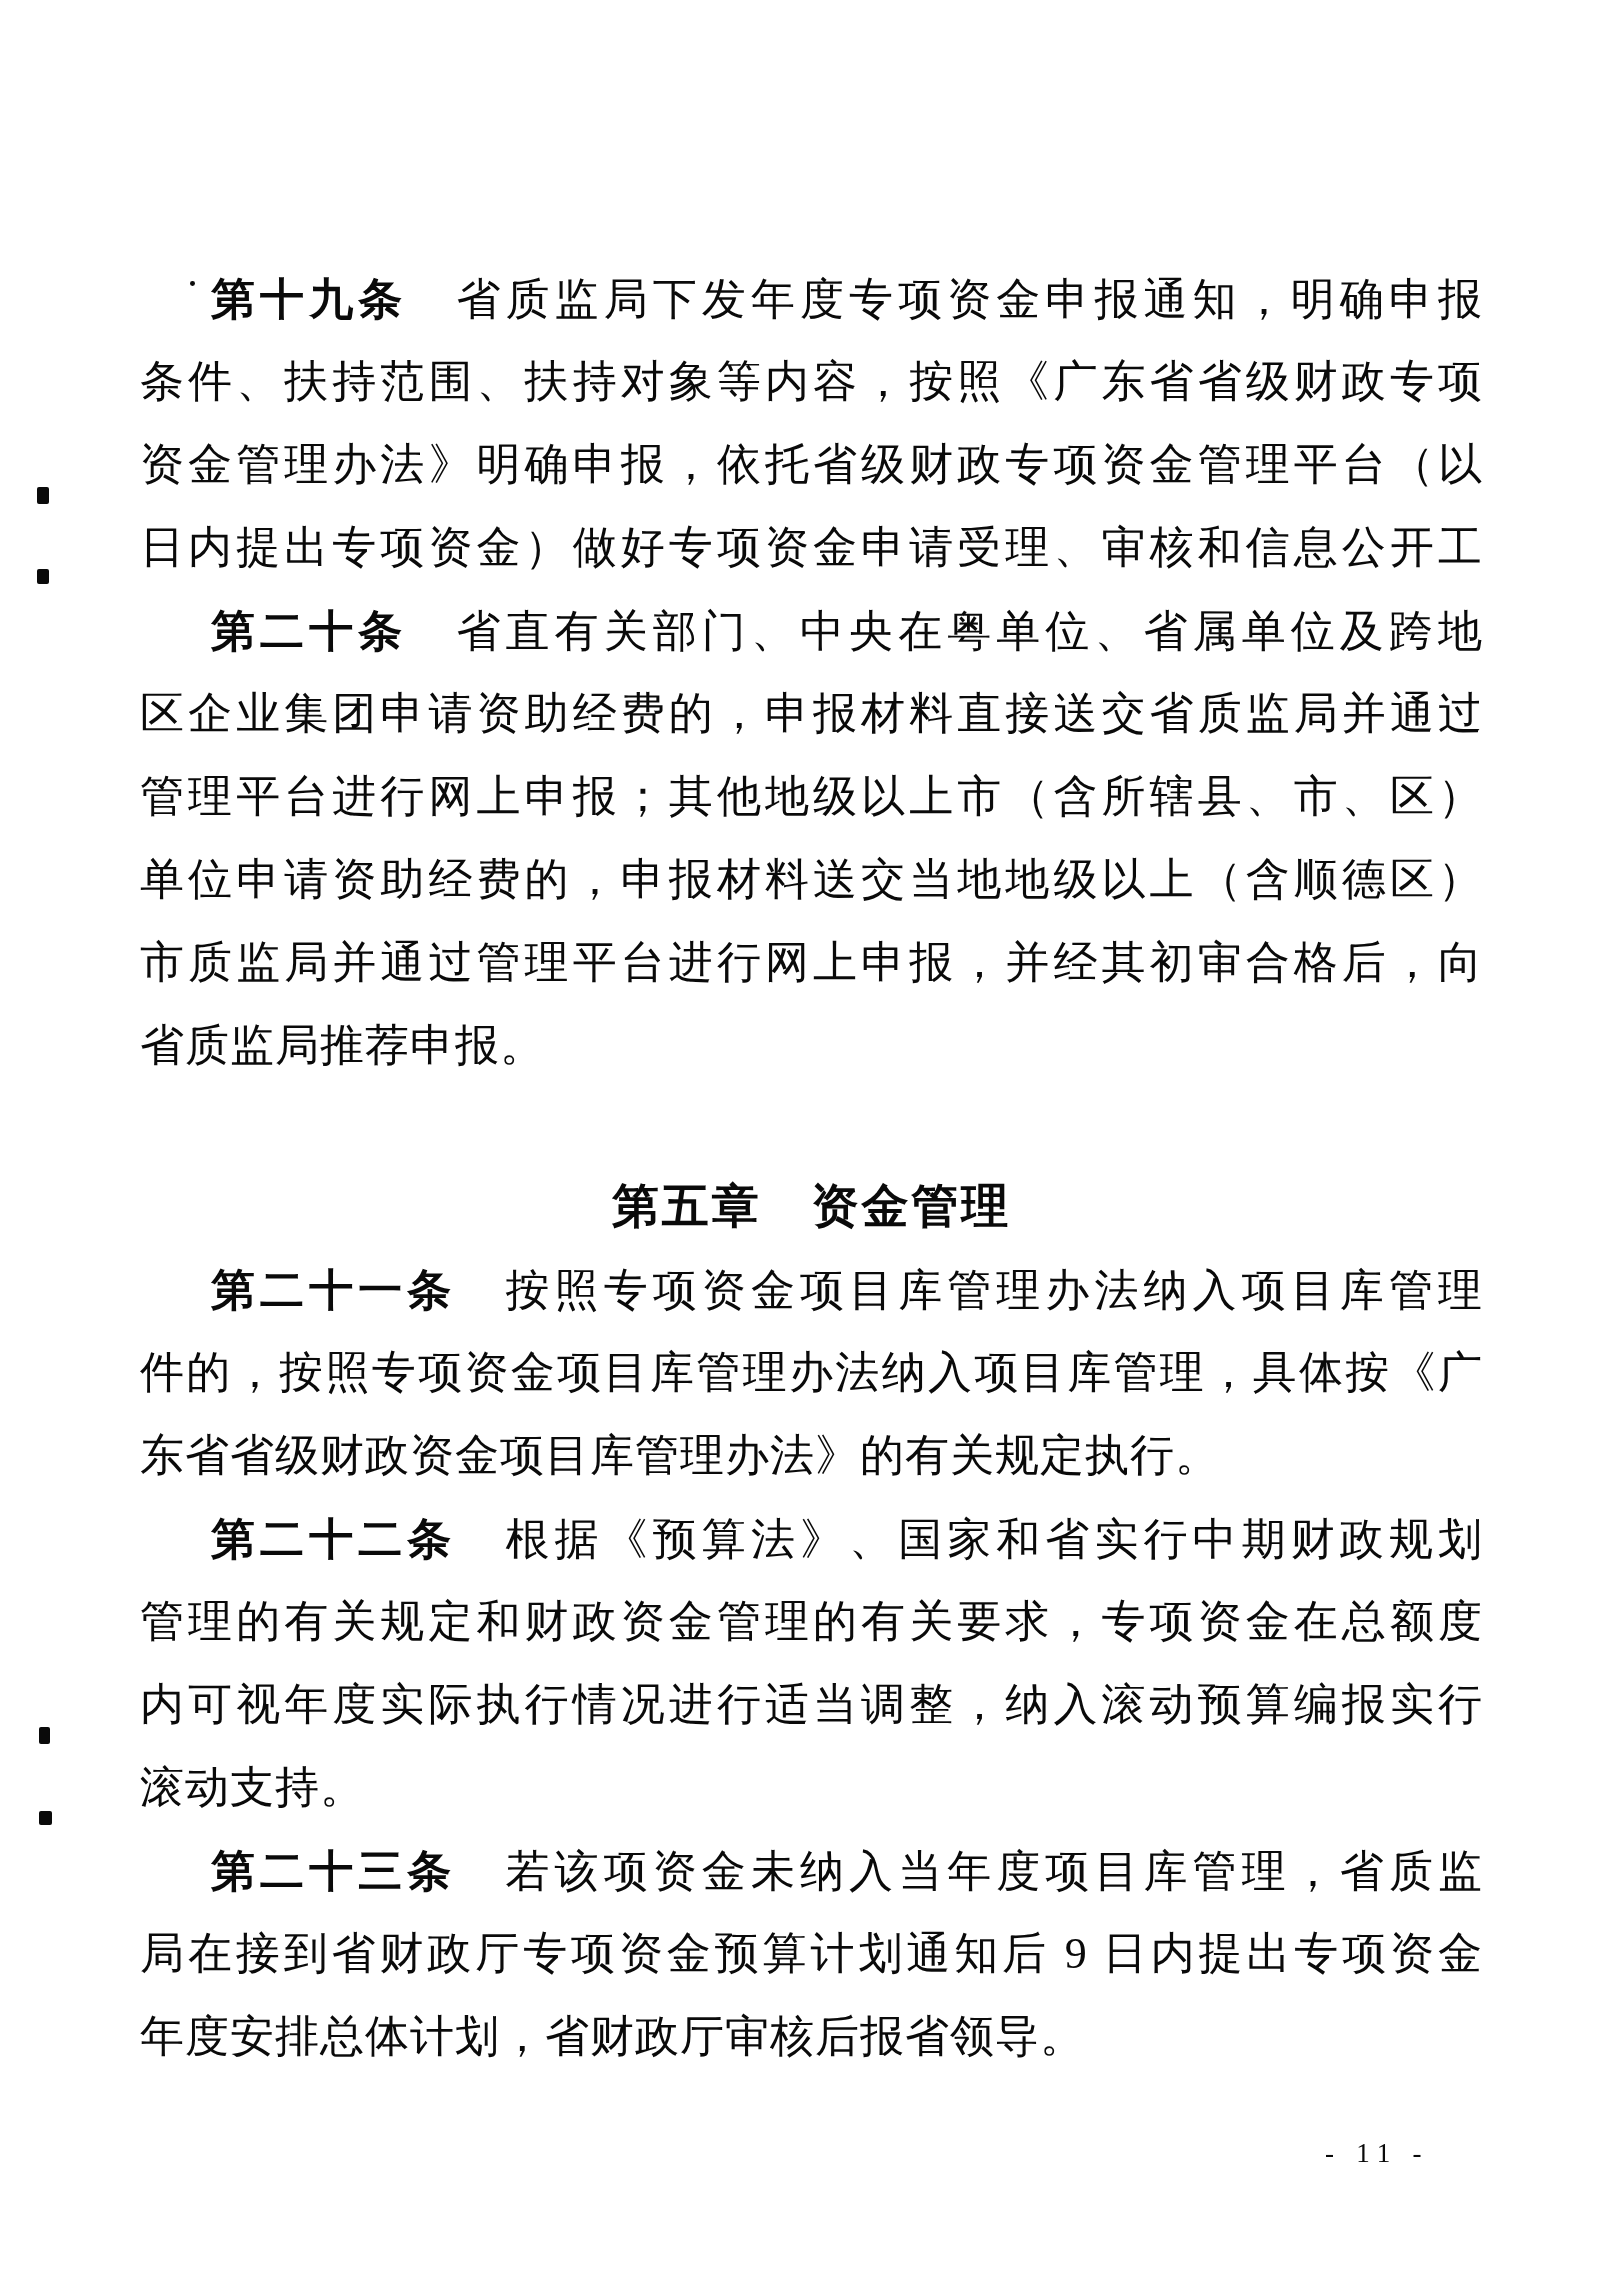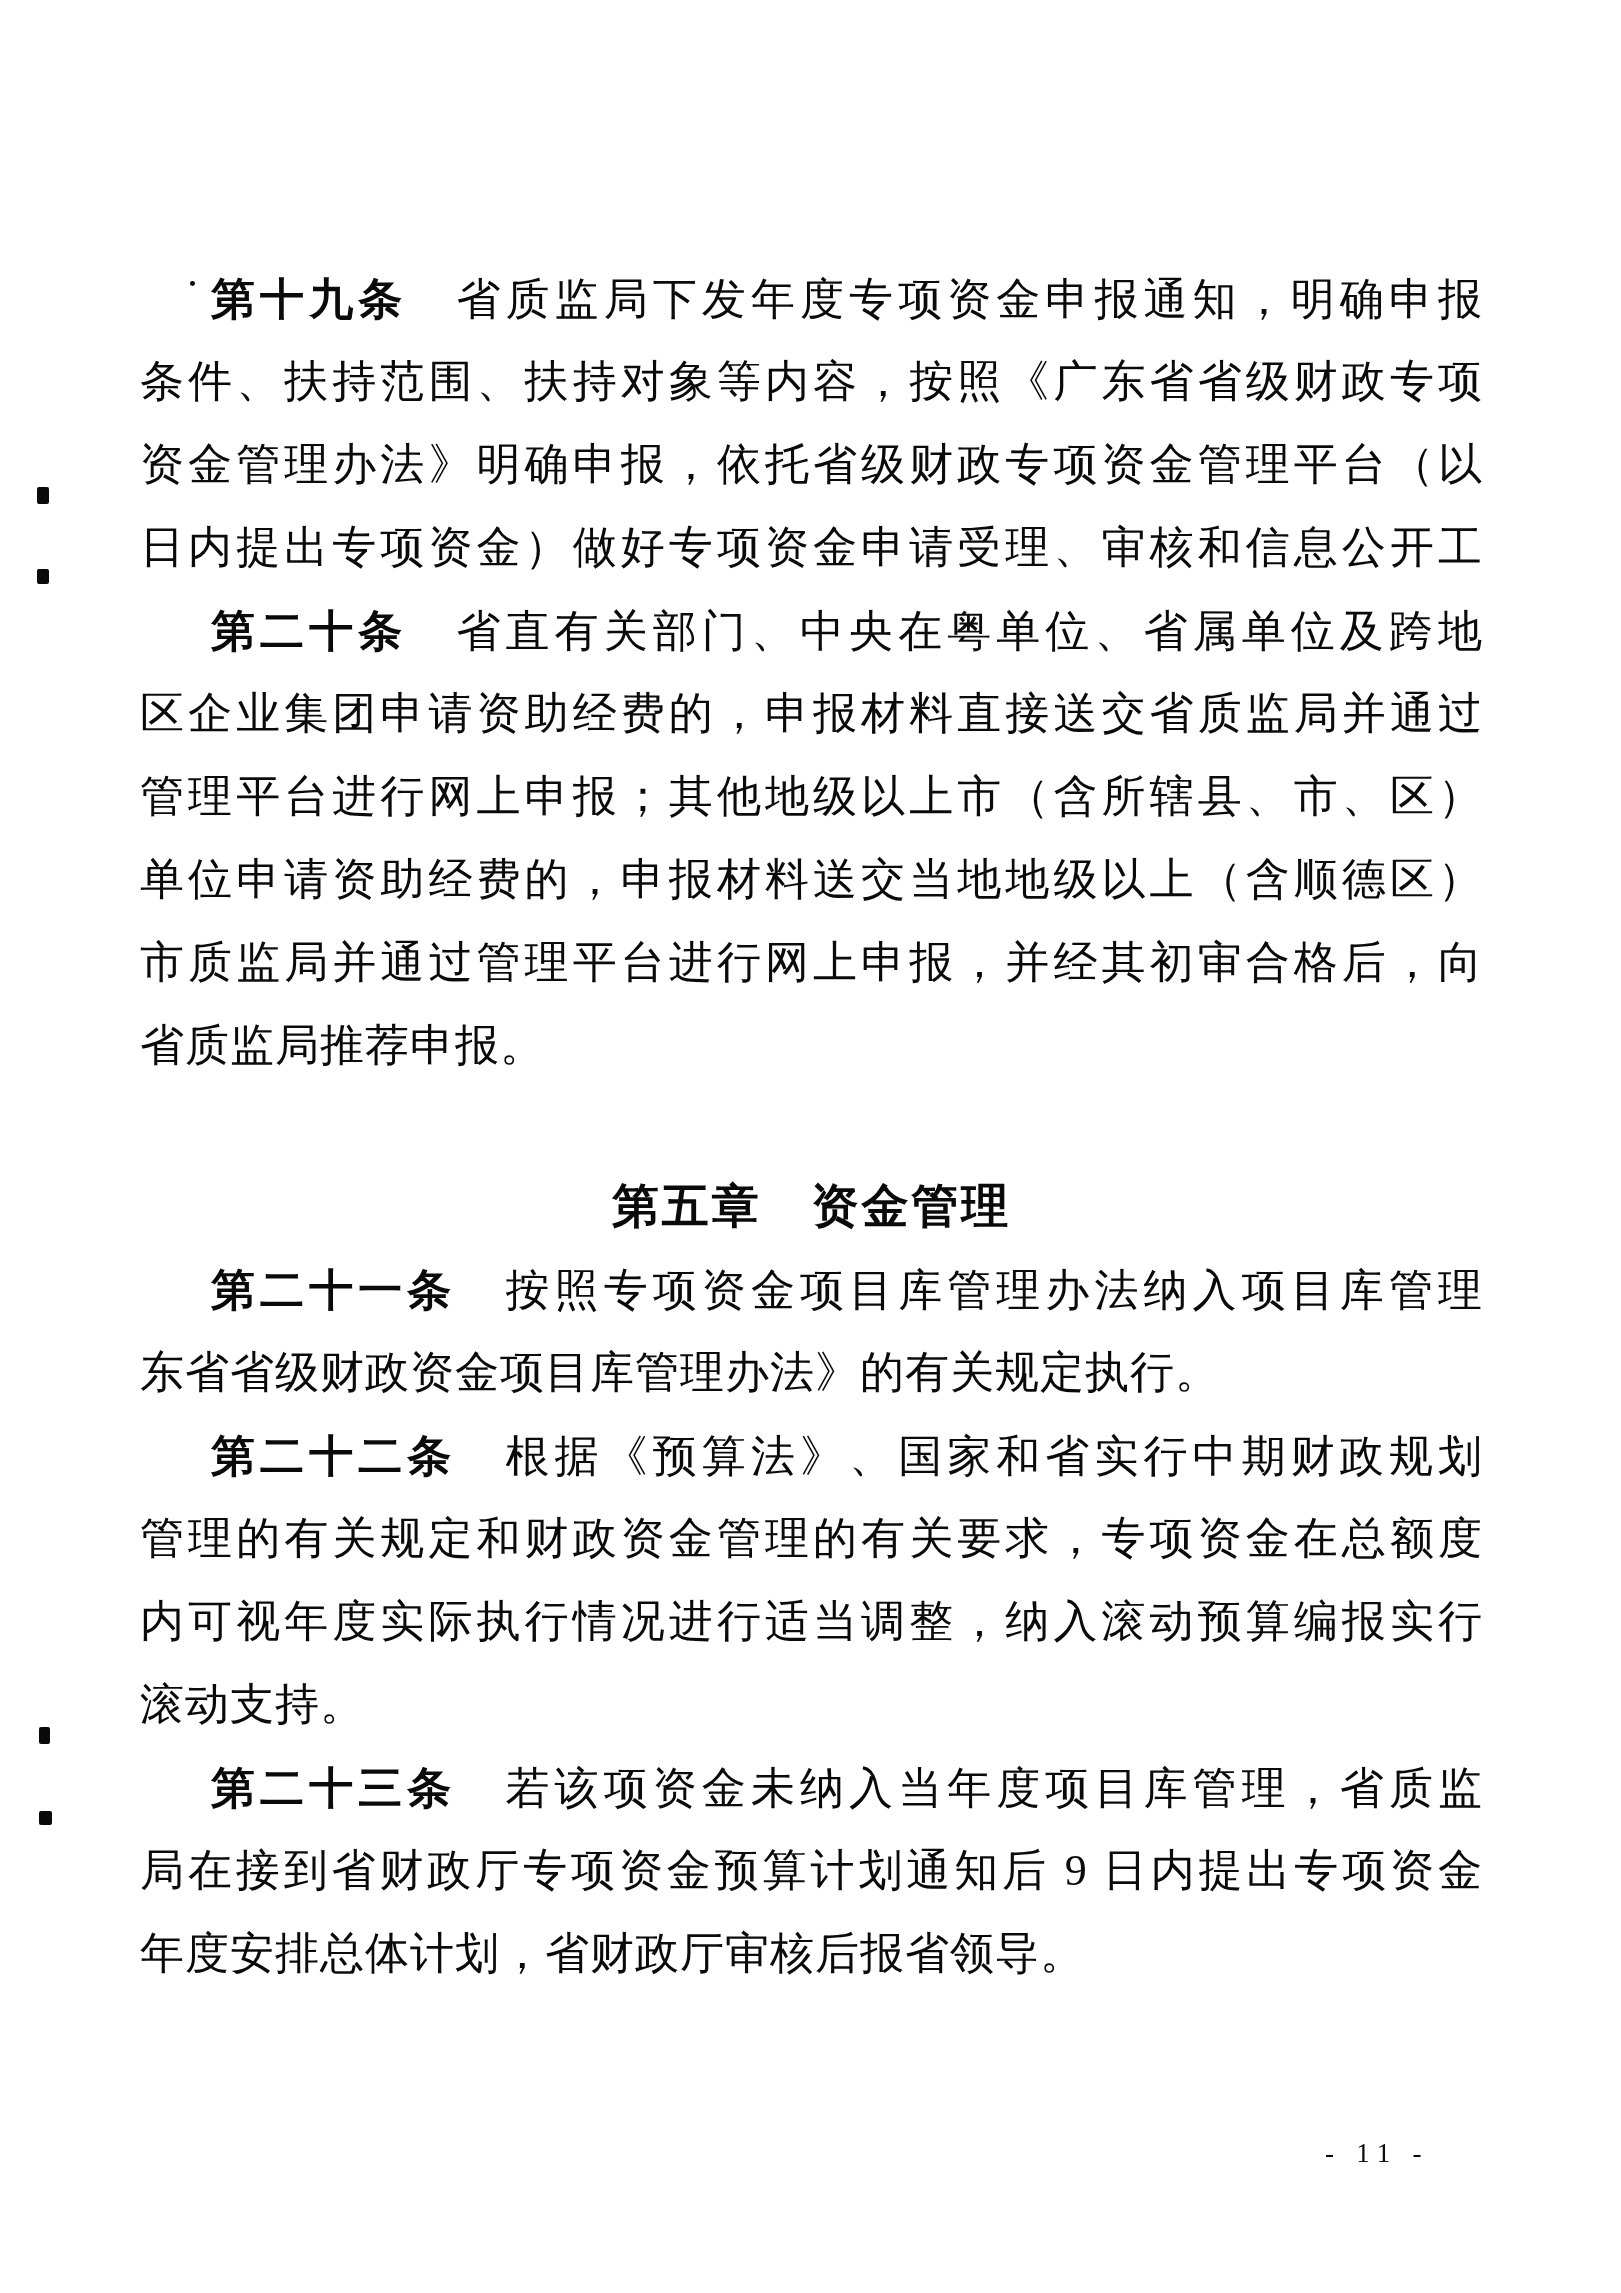--- a/index.html
+++ b/index.html
@@ -77,20 +77,21 @@
     <div class="line justify indent"><b class="term">第二十条</b><span>　省直有关部门、中央在粤单位、省属单位及跨地</span></div>
     <div class="line justify"><span>区企业集团申请资助经费的，申报材料直接送交省质监局并通过</span></div>
     <div class="line justify"><span>管理平台进行网上申报；其他地级以上市（含所辖县、市、区）</span></div>
     <div class="line justify"><span>单位申请资助经费的，申报材料送交当地地级以上（含顺德区）</span></div>
     <div class="line justify"><span>市质监局并通过管理平台进行网上申报，并经其初审合格后，向</span></div>
     <div class="line"><span>省质监局推荐申报。</span></div>
 
     <div class="heading">第五章　资金管理</div>
 
     <div class="line justify indent"><b class="term">第二十一条</b><span>　按照专项资金项目库管理办法纳入项目库管理</span></div>
+    <div class="line justify"><span>件的，按照专项资金项目库管理办法纳入项目库管理，具体按《广</span></div>
     <div class="line"><span>东省省级财政资金项目库管理办法》的有关规定执行。</span></div>
 
     <div class="line justify indent"><b class="term">第二十二条</b><span>　根据《预算法》、国家和省实行中期财政规划</span></div>
     <div class="line justify"><span>管理的有关规定和财政资金管理的有关要求，专项资金在总额度</span></div>
     <div class="line justify"><span>内可视年度实际执行情况进行适当调整，纳入滚动预算编报实行</span></div>
     <div class="line"><span>滚动支持。</span></div>
 
     <div class="line justify indent"><b class="term">第二十三条</b><span>　若该项资金未纳入当年度项目库管理，省质监</span></div>
     <div class="line justify"><span>局在接到省财政厅专项资金预算计划通知后 9 日内提出专项资金</span></div>
     <div class="line"><span>年度安排总体计划，省财政厅审核后报省领导。</span></div>

